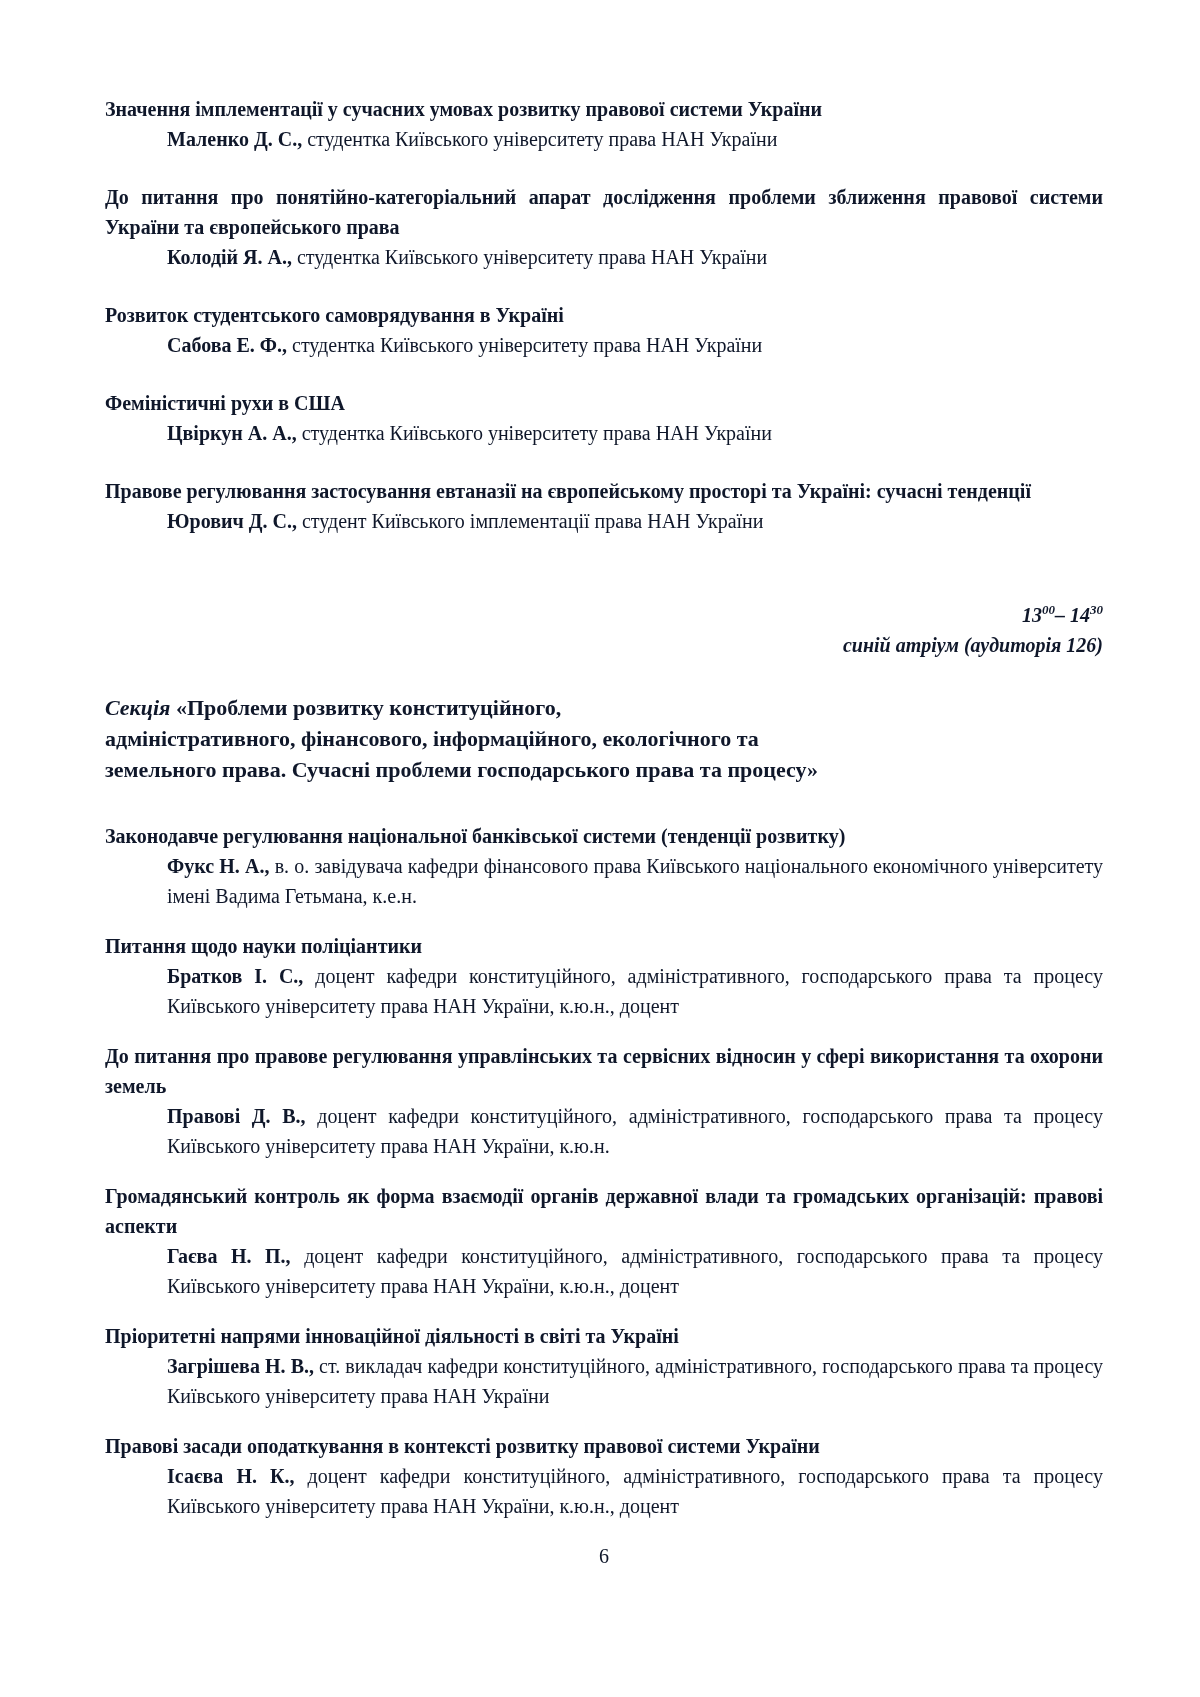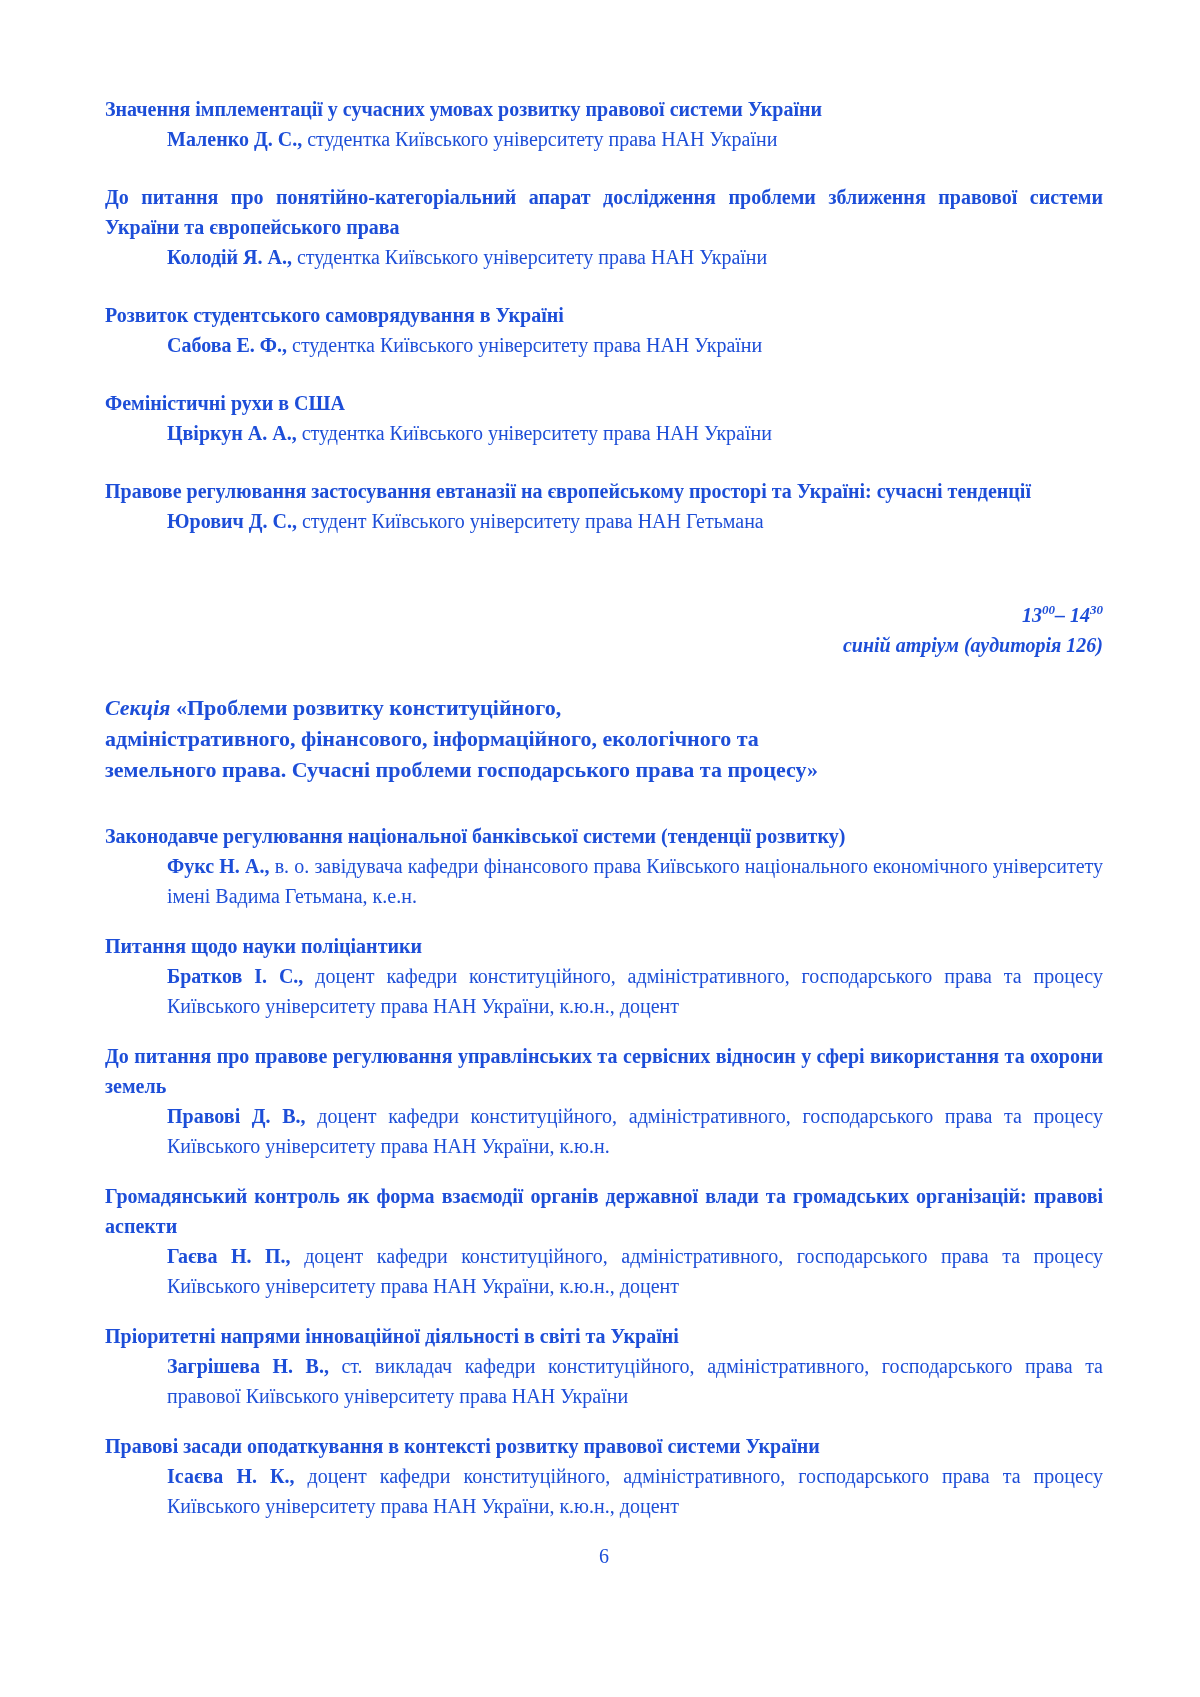--- a/index.html
+++ b/index.html
@@ -3,21 +3,21 @@
 <meta charset="utf-8">
 <style>
   * { margin: 0; padding: 0; box-sizing: border-box; }
   html, body { background: #ffffff; }
   .page {
     position: relative;
     width: 1200px;
     height: 1697px;
     margin: 0 auto;
     background: #ffffff;
-    color: #1d4ed8;
+    color: #0f172a;
     font-family: "Liberation Serif", "DejaVu Serif", serif;
     font-size: 20px;
     line-height: 30px;
     padding: 94px 97px 0 105px;
     overflow: hidden;
   }
   .item-title {
     font-weight: bold;
     text-align: justify;
   }
@@ -74,21 +74,21 @@
       <p class="speaker-line"><span class="speaker-name">Сабова Е. Ф.,</span> <span>студентка Київського університету права НАН України</span></p>
     </article>
 
     <article class="program-item">
       <p class="item-title">Феміністичні рухи в США</p>
       <p class="speaker-line"><span class="speaker-name">Цвіркун А. А.,</span> <span>студентка Київського університету права НАН України</span></p>
     </article>
 
     <article class="program-item">
       <p class="item-title">Правове регулювання застосування евтаназії на європейському просторі та Україні: сучасні тенденції</p>
-      <p class="speaker-line"><span class="speaker-name">Юрович Д. С.,</span> <span>студент Київського університету права НАН Гетьмана</span></p>
+      <p class="speaker-line"><span class="speaker-name">Юрович Д. С.,</span> <span>студент Київського імплементації права НАН України</span></p>
     </article>
 
   </section>
 
   <div class="session-time">
     <p><span>13</span><sup>00</sup><span>– </span><span>14</span><sup>30</sup></p>
     <p>синій атріум (аудиторія 126)</p>
   </div>
 
   <div class="section-heading">
@@ -114,21 +114,21 @@
       <p class="speaker-line"><span class="speaker-name">Правові Д. В.,</span> <span>доцент кафедри конституційного, адміністративного, господарського права та процесу Київського університету права НАН України, к.ю.н.</span></p>
     </article>
 
     <article class="program-item">
       <p class="item-title">Громадянський контроль як форма взаємодії органів державної влади та громадських організацій: правові аспекти</p>
       <p class="speaker-line"><span class="speaker-name">Гаєва Н. П.,</span> <span>доцент кафедри конституційного, адміністративного, господарського права та процесу Київського університету права НАН України, к.ю.н., доцент</span></p>
     </article>
 
     <article class="program-item">
       <p class="item-title">Пріоритетні напрями інноваційної діяльності в світі та Україні</p>
-      <p class="speaker-line"><span class="speaker-name">Загрішева Н. В.,</span> <span>ст. викладач кафедри конституційного, адміністративного, господарського права та правової Київського університету права НАН України</span></p>
+      <p class="speaker-line"><span class="speaker-name">Загрішева Н. В.,</span> <span>ст. викладач кафедри конституційного, адміністративного, господарського права та процесу Київського університету права НАН України</span></p>
     </article>
 
     <article class="program-item">
       <p class="item-title">Правові засади оподаткування в контексті розвитку правової системи України</p>
       <p class="speaker-line"><span class="speaker-name">Ісаєва Н. К.,</span> <span>доцент кафедри конституційного, адміністративного, господарського права та процесу Київського університету права НАН України, к.ю.н., доцент</span></p>
     </article>
 
   </section>
 
   <p class="page-number">6</p>

